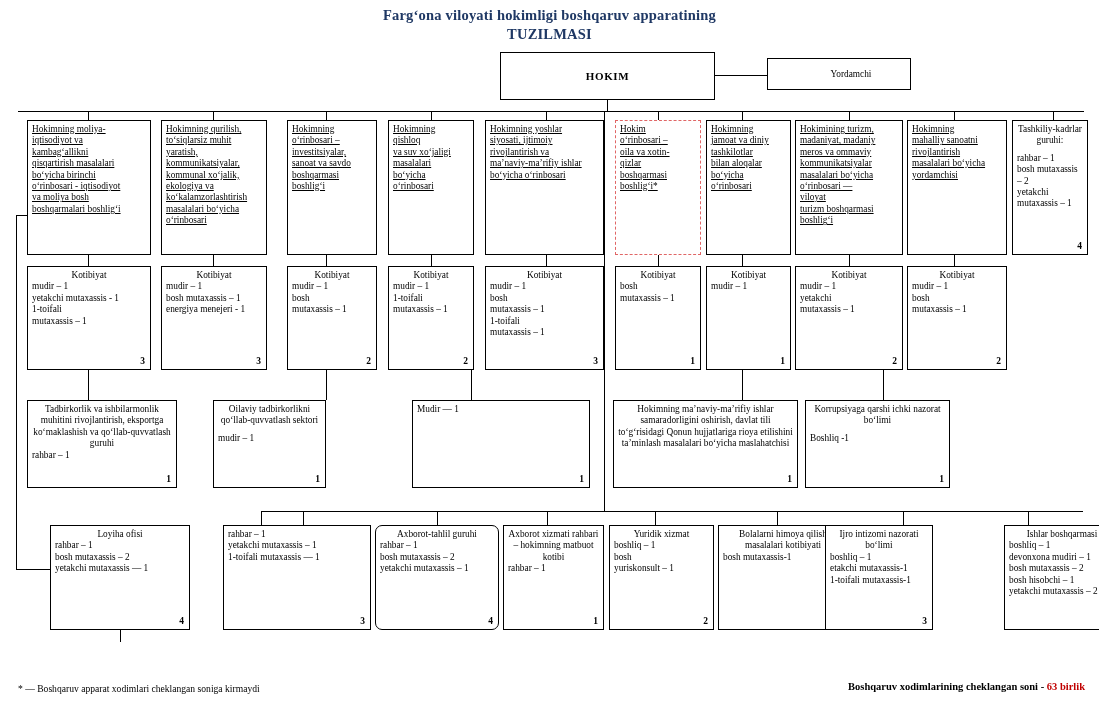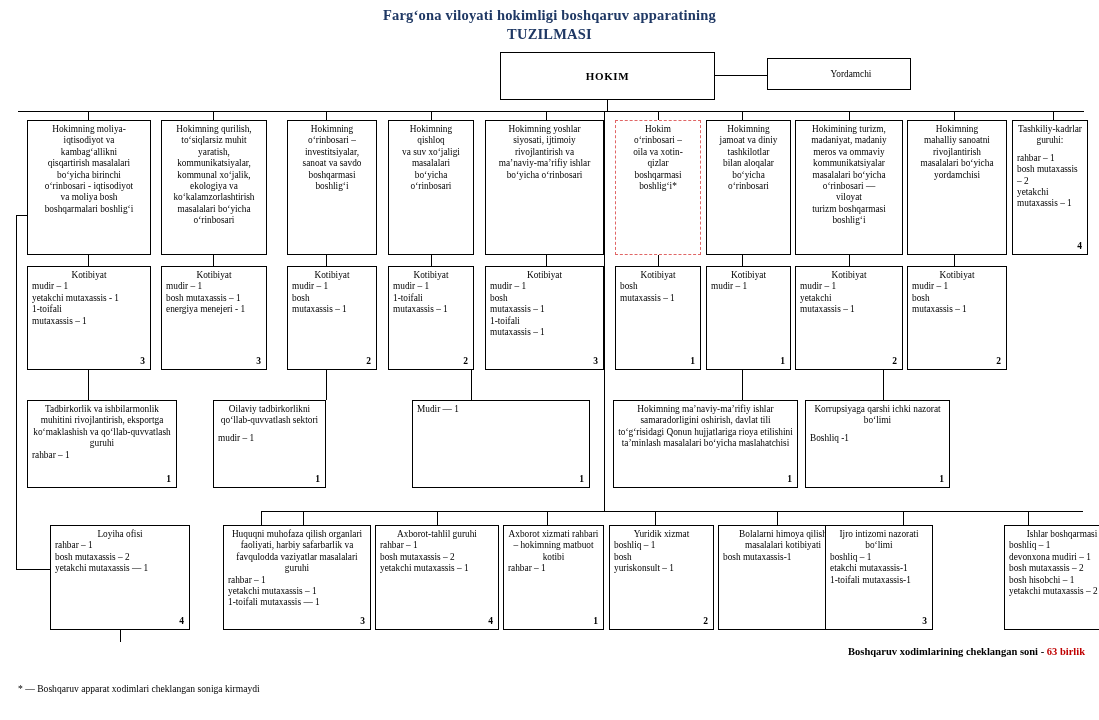--- a/index.html
+++ b/index.html
@@ -22,21 +22,21 @@
   .box{
     position:absolute;box-sizing:border-box;
     border:1px solid #000;background:#fff;
     font-size:9.3px;line-height:11.4px;
     padding:3px 4px 2px 4px;
     overflow:hidden;
   }
   .box.dashed{border:1px dashed #E06666;}
   .hdr{display:block;text-align:center;}
   .body-txt{display:block;text-align:left;white-space:pre-line;}
-  .body-center{display:block;text-align:center;white-space:pre-line;}
+  .body-center{display:block;white-space:pre-line;text-decoration:underline;}
   .cnt{
     position:absolute;right:5px;bottom:2px;
     font-weight:bold;font-size:9.5px;
   }
   .hokim-box{
     position:absolute;box-sizing:border-box;border:1px solid #000;background:#fff;
     display:flex;align-items:center;justify-content:center;
     font-weight:bold;font-size:11px;letter-spacing:.6px;
   }
   .plain-box{
@@ -48,21 +48,21 @@
 
   
   .ln{position:absolute;background:#000;}
   .lnh{height:1px;}
   .lnv{width:1px;}
 
   .footnote{
     position:absolute;left:18px;top:683px;font-size:9.6px;
   }
   .footer-right{
-    position:absolute;right:14px;top:646px;font-size:10.5px;font-weight:bold;
+    position:absolute;right:14px;top:681px;font-size:10.5px;font-weight:bold;
     color:#000;
   }
   .footer-right .red{color:#C00000;}
 </style>
 </head>
 <body>
 
 <div id="canvas">
 
   <div class="title">
@@ -308,30 +308,26 @@
   <div class="ln lnv" style="left:120px;top:628px;height:14px;"></div>
 
   <div class="box" style="left:50px;top:525px;width:140px;height:105px;">
     <span class="hdr">Loyiha ofisi</span>
     <span class="body-txt">rahbar – 1
 bosh mutaxassis – 2
 yetakchi mutaxassis — 1</span>
     <span class="cnt">4</span>
   </div>
   <div class="box" style="left:223px;top:525px;width:148px;height:105px;">
-    <span class="hdr">Huquqni muhofaza qilish
-organlari faoliyati, harbiy
-safarbarlik va favqulodda
-vaziyatlar masalalari guruhi</span>
     <span class="body-txt">rahbar – 1
 yetakchi mutaxassis – 1
 1-toifali mutaxassis — 1</span>
     <span class="cnt">3</span>
   </div>
-  <div class="box" style="left:375px;top:525px;width:124px;height:105px;">
+  <div class="box" style="left:375px;top:525px;width:124px;height:105px;border-radius:7px;">
     <span class="hdr">Axborot-tahlil guruhi</span>
     <span class="body-txt">rahbar – 1
 bosh mutaxassis – 2
 yetakchi mutaxassis – 1</span>
     <span class="cnt">4</span>
   </div>
   <div class="box" style="left:503px;top:525px;width:101px;height:105px;">
     <span class="hdr">Axborot xizmati
 rahbari – hokimning
 matbuot kotibi</span>

